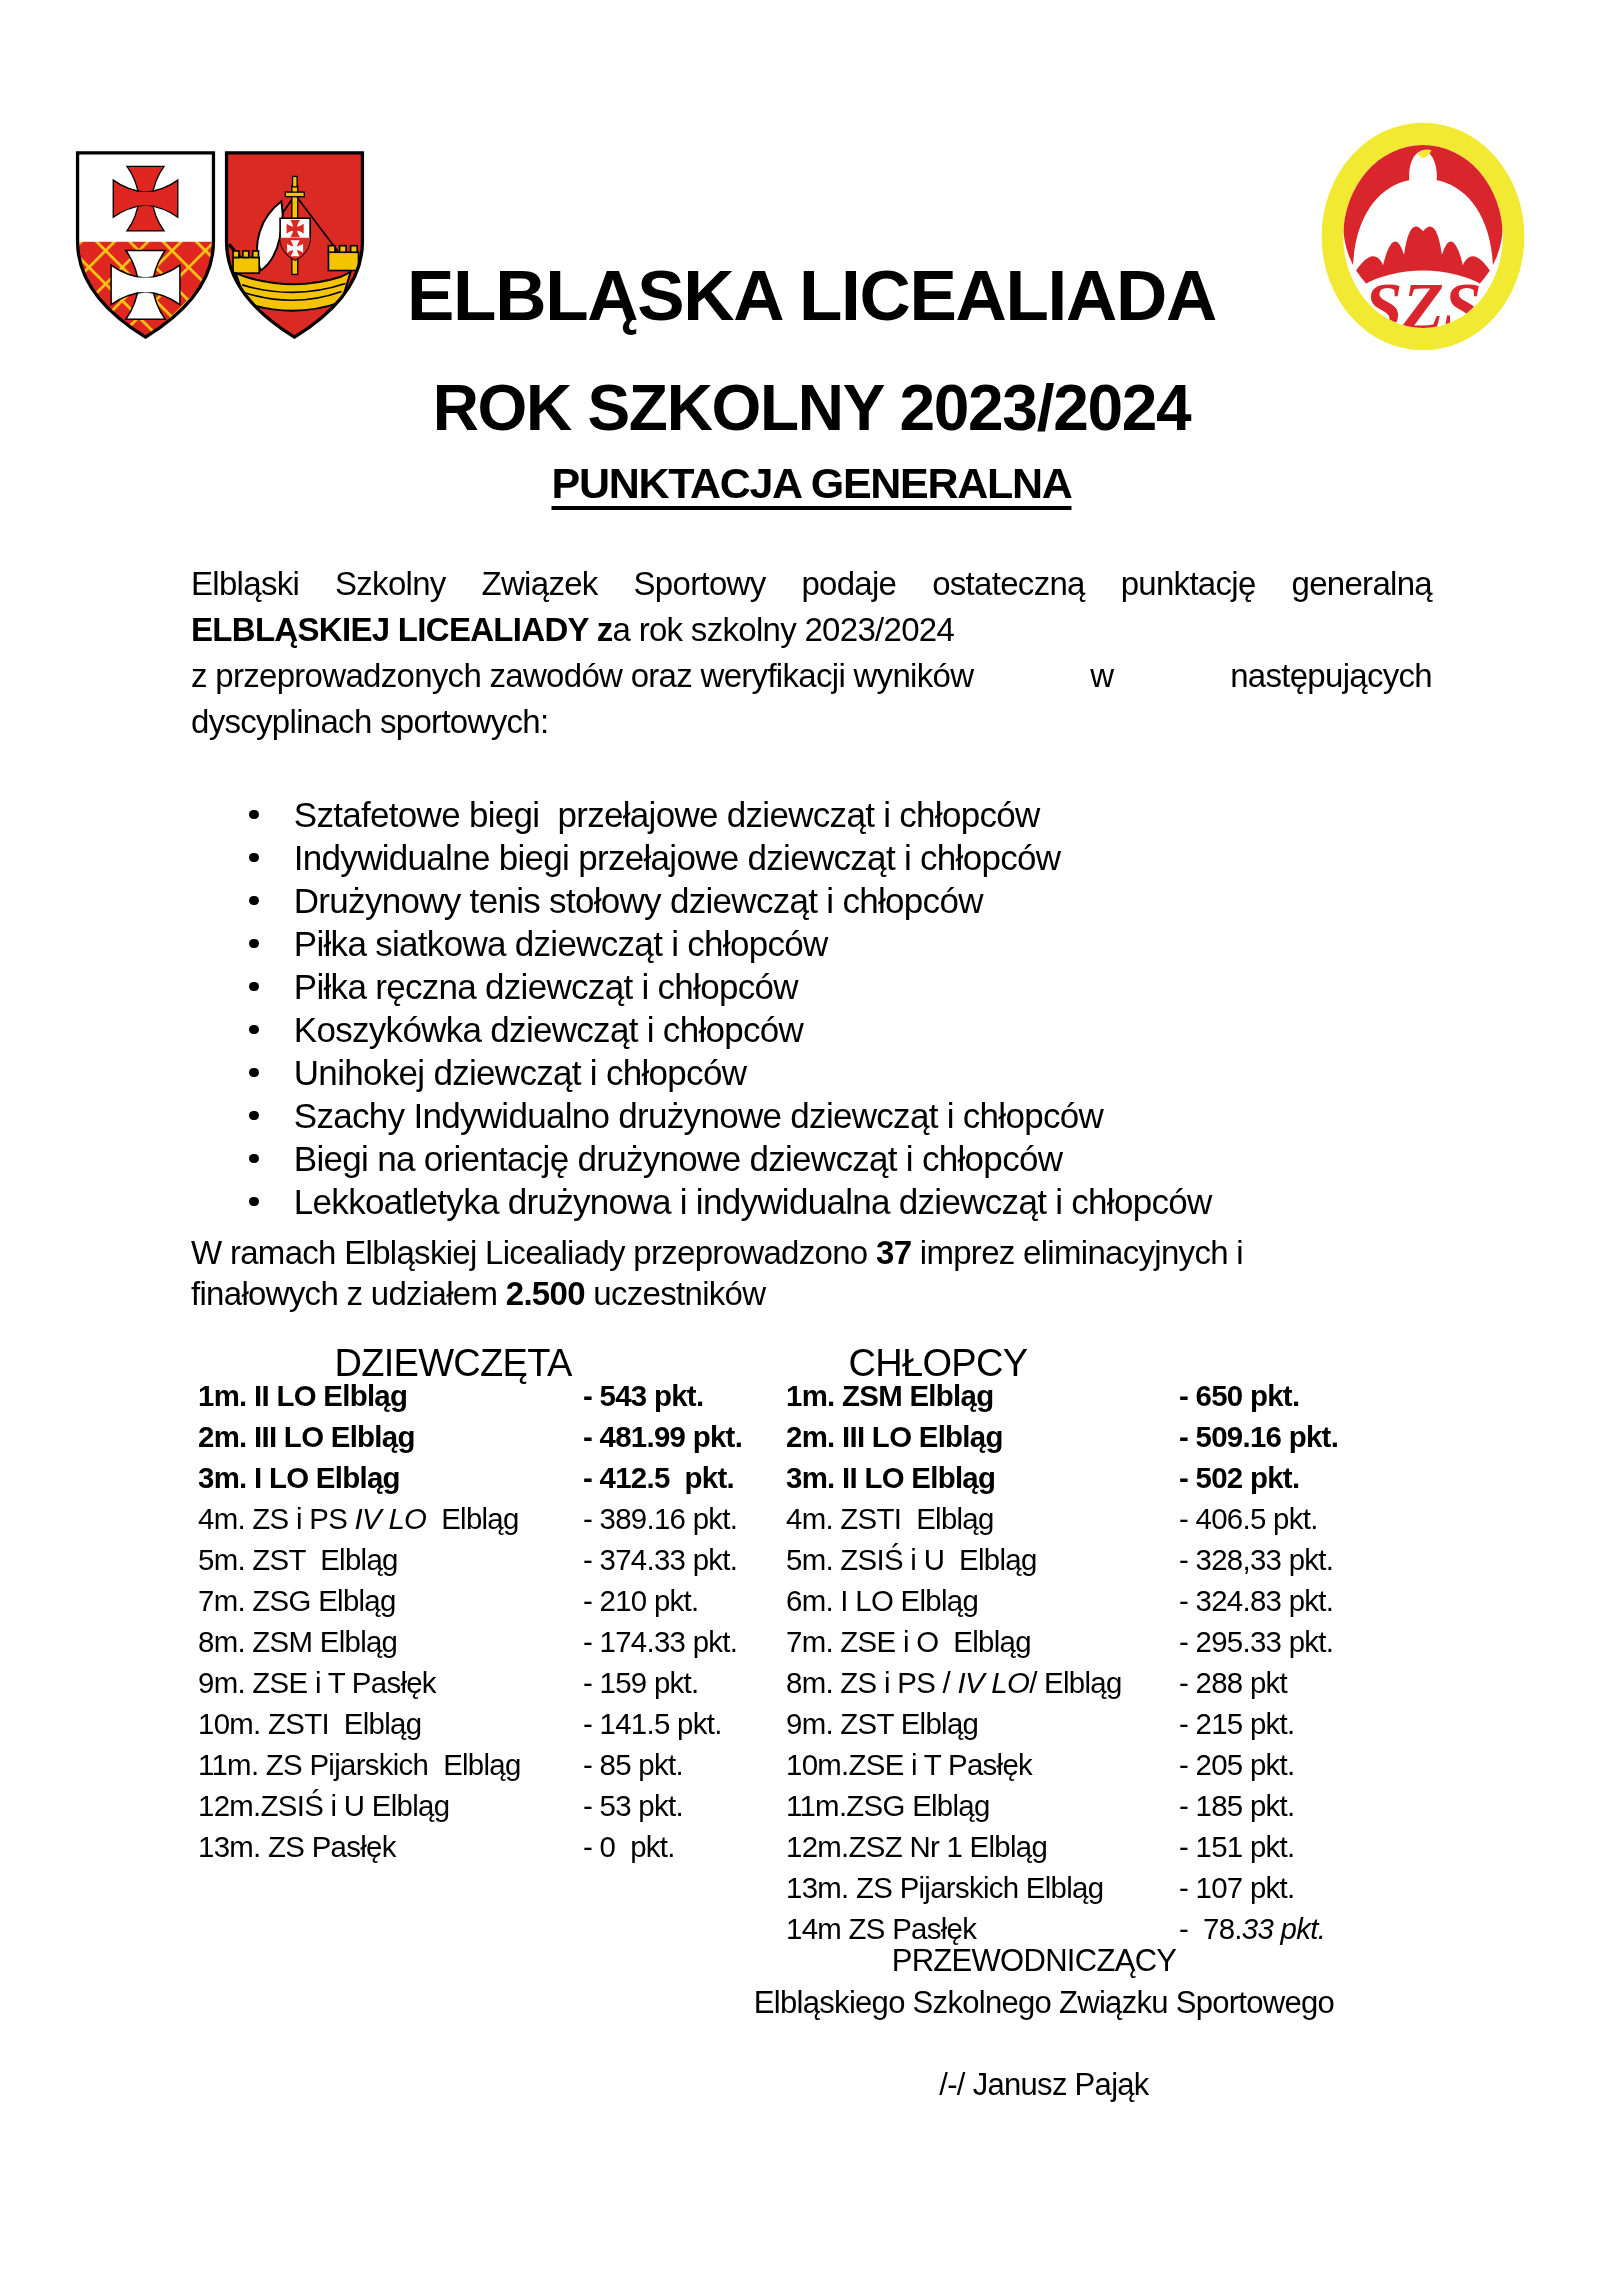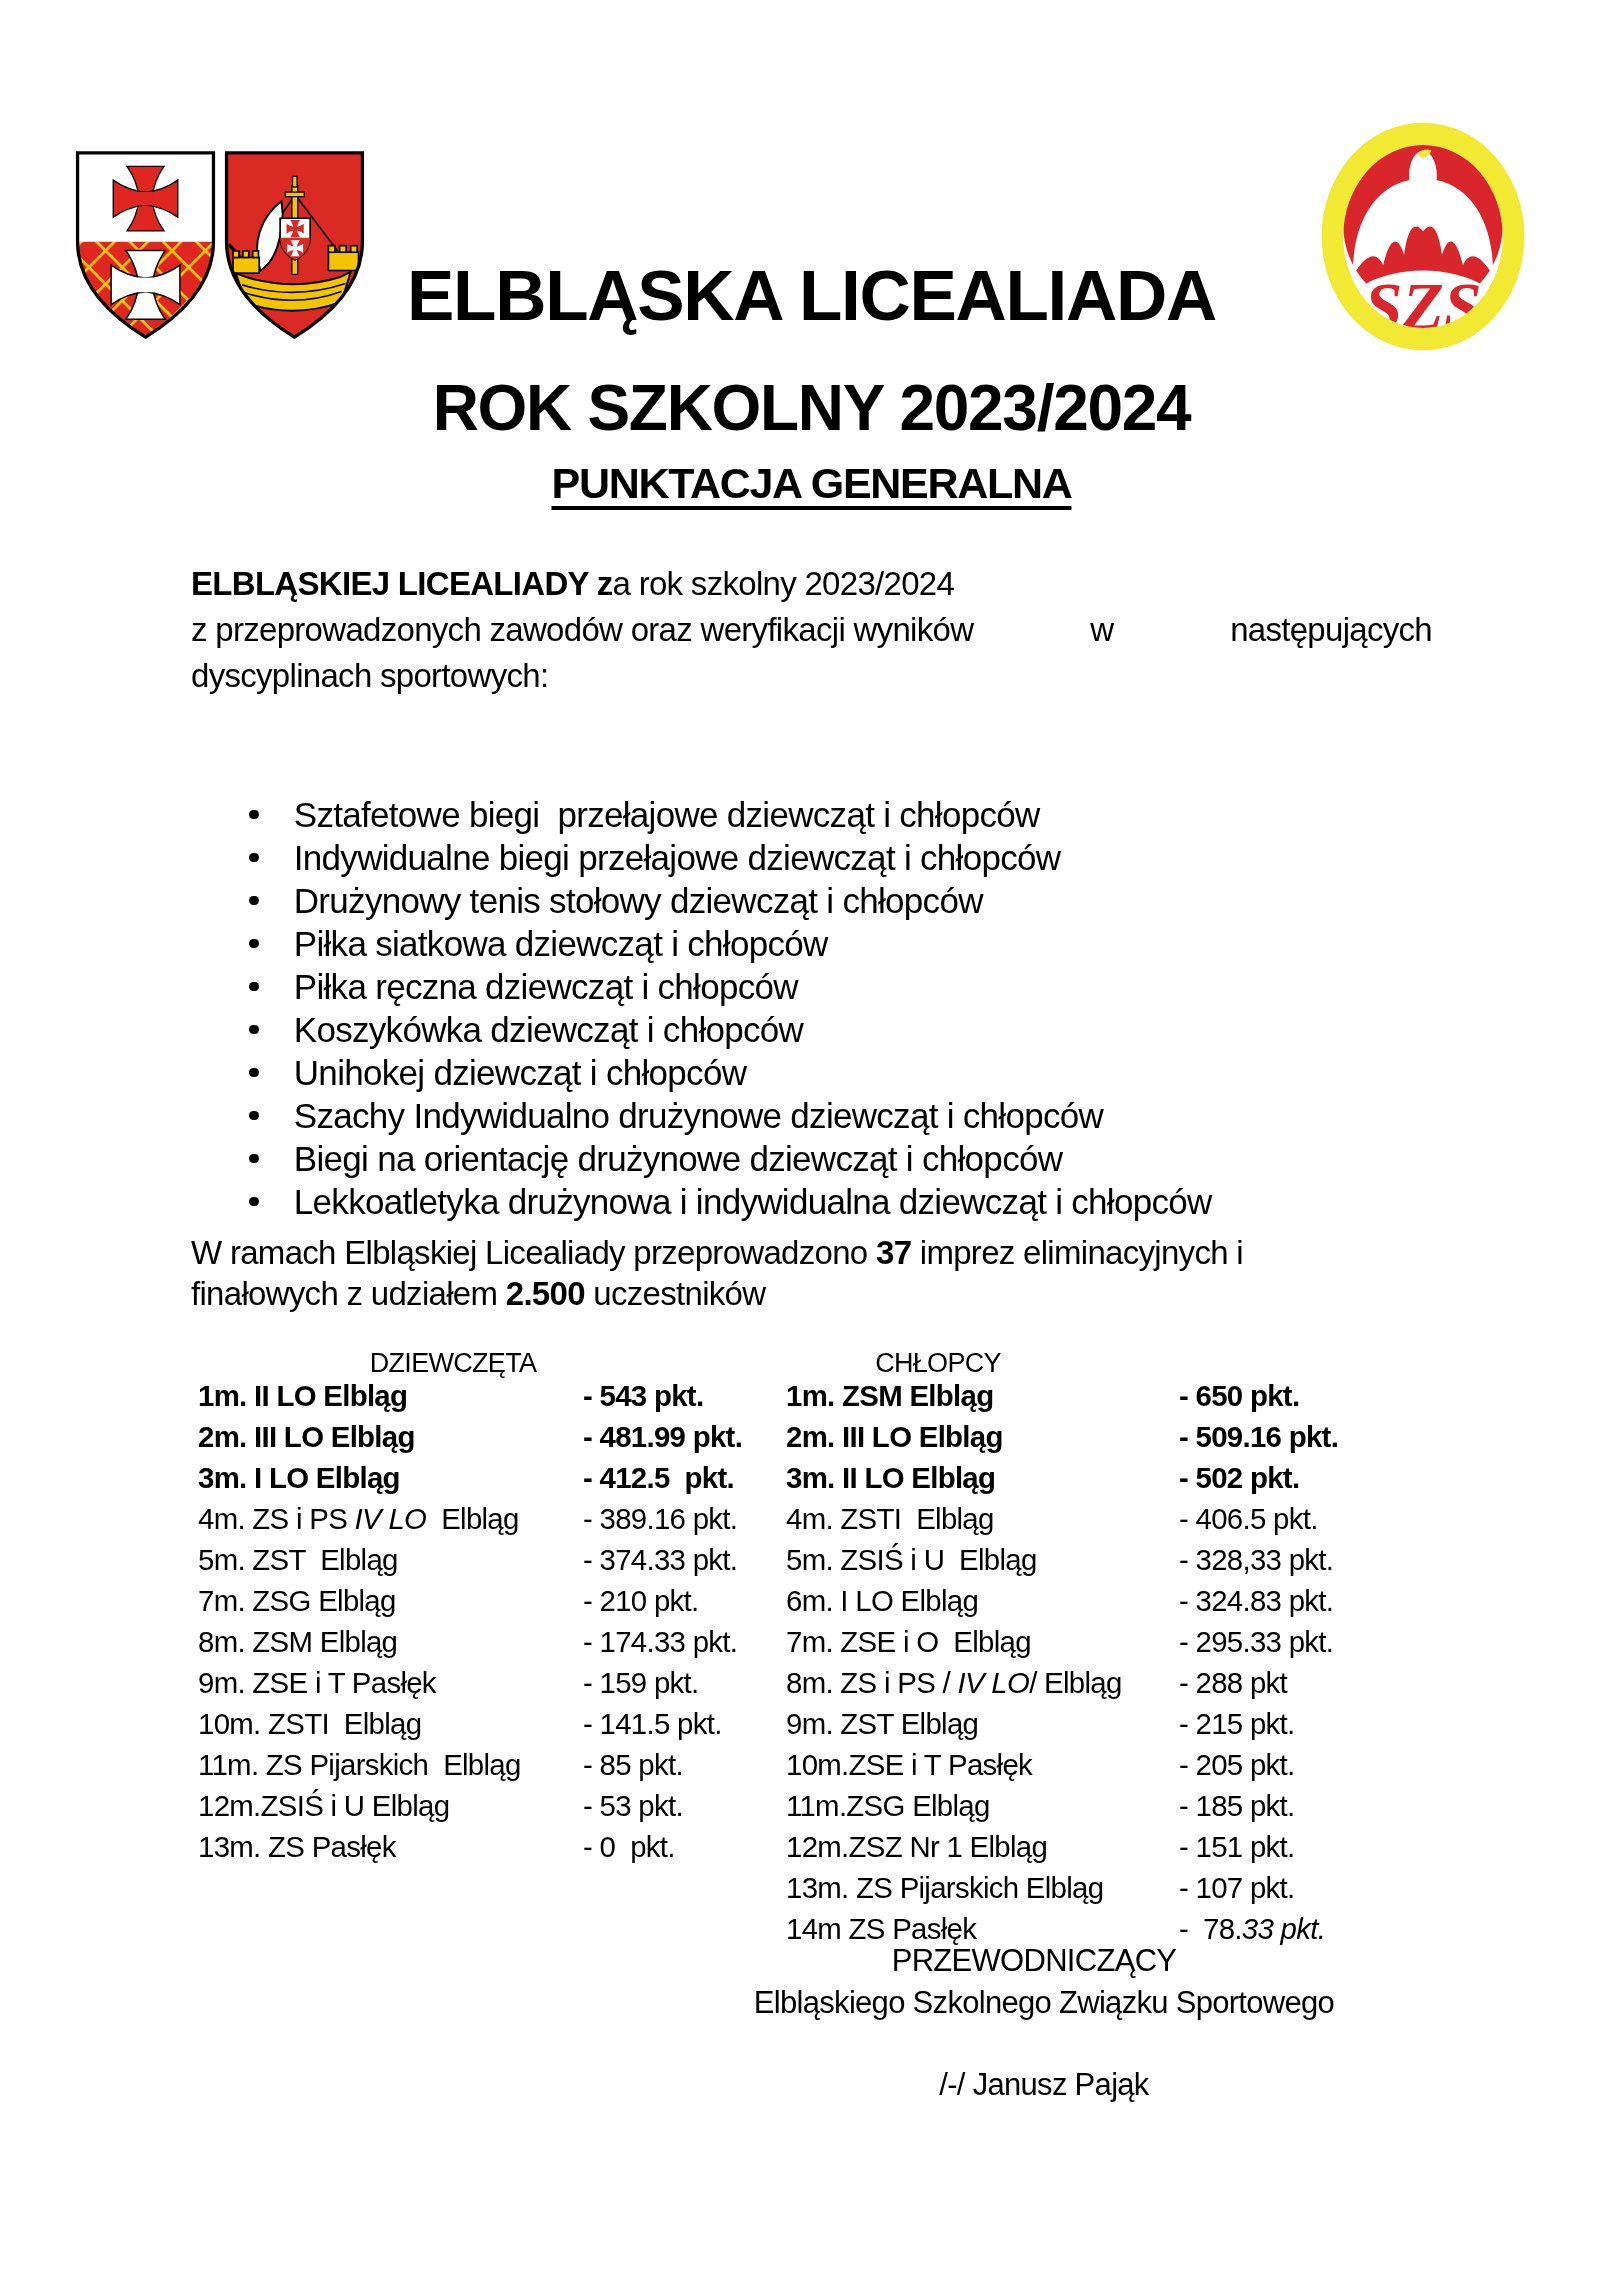--- a/index.html
+++ b/index.html
@@ -24,21 +24,21 @@
   .jline{text-align:justify;text-align-last:justify;}
   .spread{display:flex;justify-content:space-between;text-align:center;}
   .b{font-weight:bold;}
   
   .bullets{left:249px;top:793px;width:1152px;font-size:35px;letter-spacing:-0.7px;}
   .bullet-item{display:flex;align-items:center;height:43px;line-height:43px;}
   .dot{width:9.8px;height:9.8px;border-radius:50%;background:#000;margin-right:35px;flex:0 0 auto;}
   
   .summary{left:191px;top:1232px;width:1241px;font-size:33px;line-height:41px;letter-spacing:-0.7px;}
   
-  .col-head{font-size:27px;line-height:33px;letter-spacing:-0.7px;transform:translateX(-50%);}
+  .col-head{font-size:38px;line-height:33px;letter-spacing:-0.7px;transform:translateX(-50%);}
   .rows{font-size:29.4px;letter-spacing:-0.7px;}
   .srow{position:relative;height:41px;line-height:41px;white-space:pre;margin-left:7px;}
   .srow .pts{position:absolute;top:0;white-space:pre;}
   .girls-rows{left:191px;top:1375px;width:582px;}
   .girls-rows .pts{left:385px;}
   .boys-rows{left:779px;top:1375px;width:654px;}
   .boys-rows .pts{left:393px;}
   .bold-row{font-weight:bold;}
   i{font-style:italic;}
   
@@ -152,20 +152,21 @@
         <text x="159" y="320" text-anchor="middle" fill="#d9262c" font-family="Liberation Serif, serif" font-size="104" font-weight="bold" font-style="italic">SZS</text>
       </g>
     </svg>
   </div>
 
   <div class="abs title-line t1">ELBLĄSKA LICEALIADA</div>
   <div class="abs title-line t2">ROK SZKOLNY 2023/2024</div>
   <div class="abs title-line t3">PUNKTACJA GENERALNA</div>
 
   <div class="abs intro">
+    <div class="jline">Elbląski Szkolny Związek Sportowy podaje ostateczną punktację generalną</div>
     <div><span class="b pre">ELBLĄSKIEJ LICEALIADY z</span><span class="pre">a rok szkolny 2023/2024</span></div>
     <div class="spread">
       <span>z przeprowadzonych zawodów oraz weryfikacji wyników</span>
         <span>w</span>
         <span>następujących</span>
     </div>
     <div>dyscyplinach sportowych:</div>
   </div>
 
   <div class="abs bullets">

